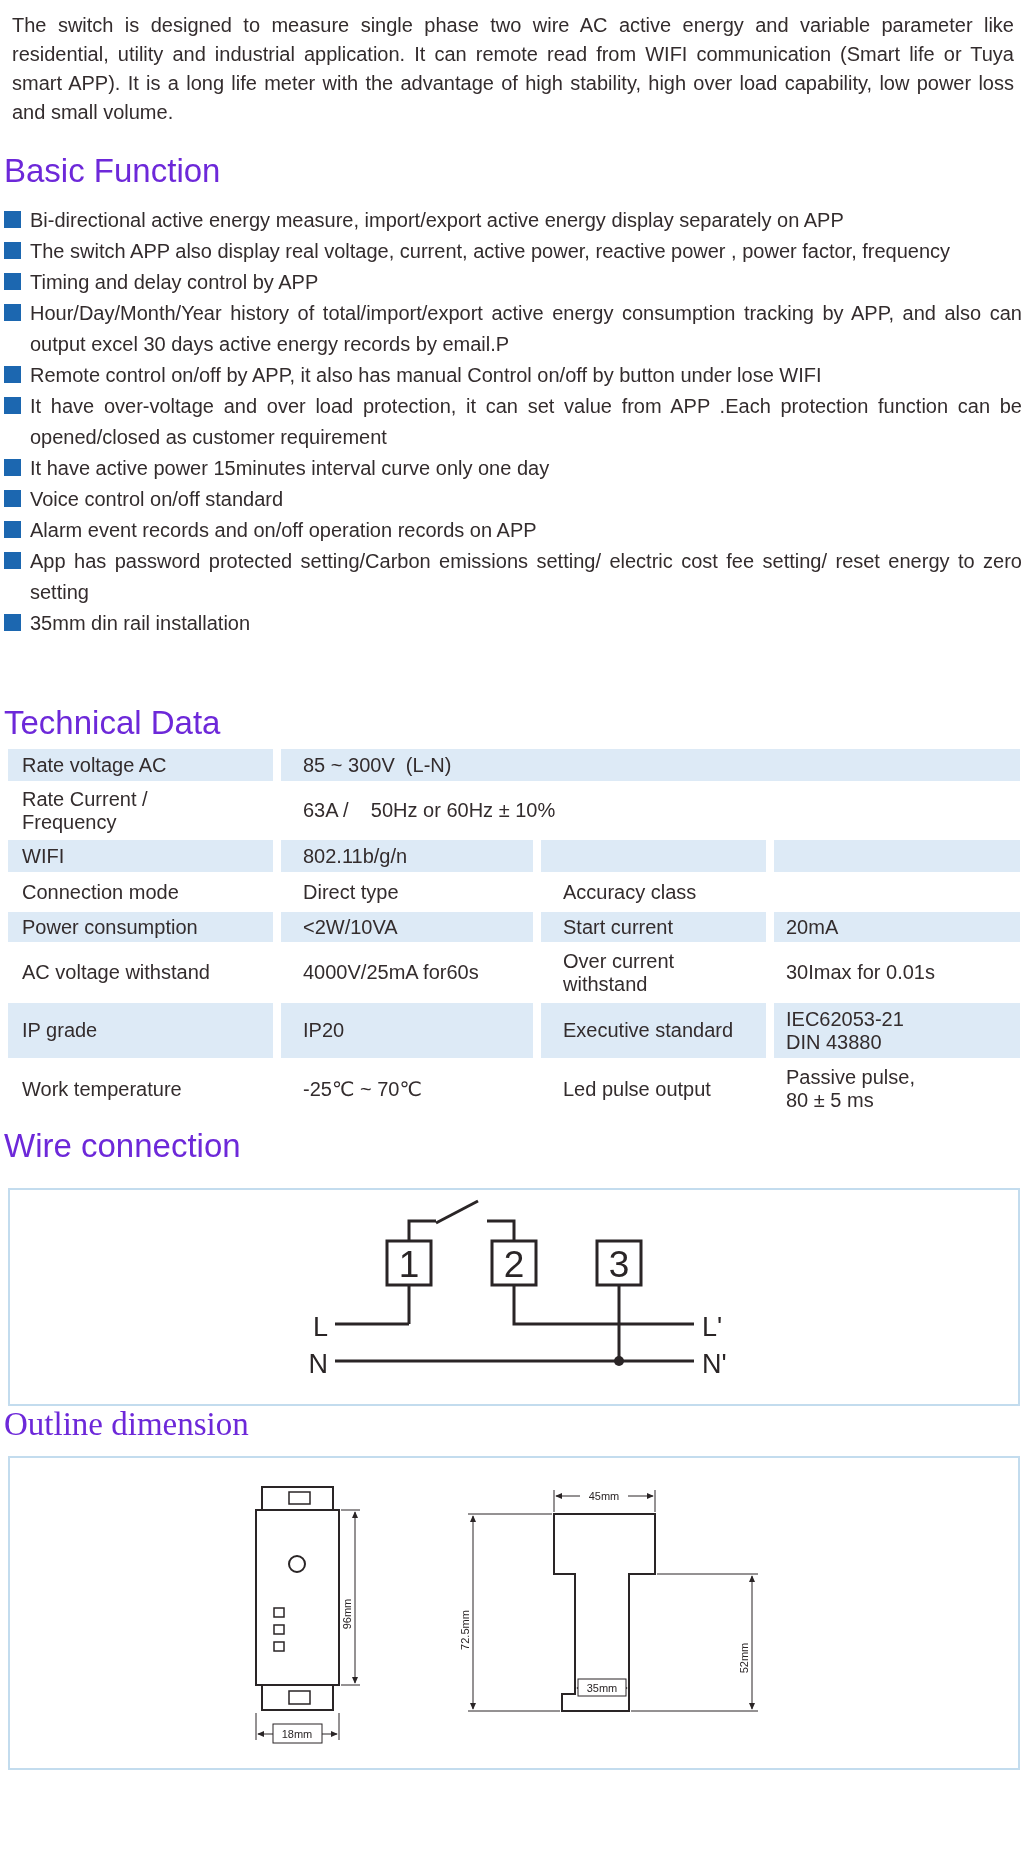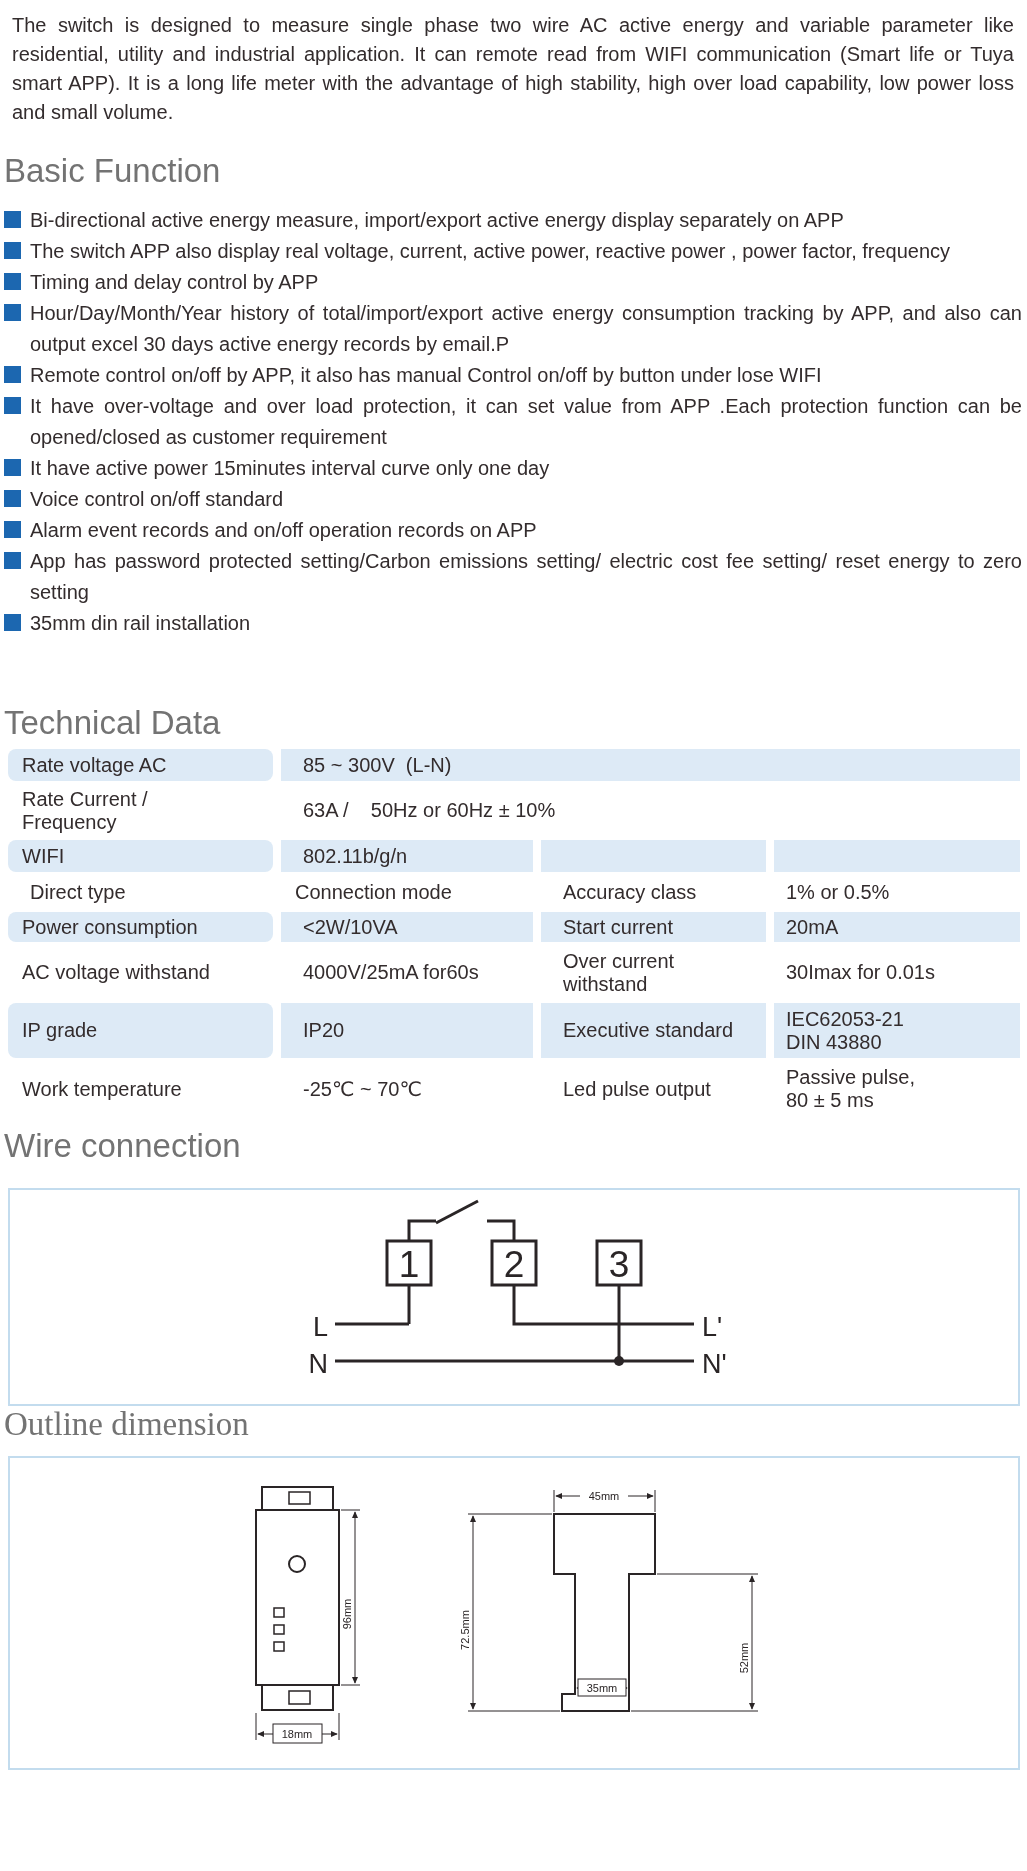--- a/index.html
+++ b/index.html
@@ -1,37 +1,37 @@
 <!DOCTYPE html>
 <html><head>
 <meta charset="utf-8">
 <style>
   html,body{margin:0;padding:0;background:#ffffff;}
   body{width:1027px;font-family:"Liberation Sans","DejaVu Sans",sans-serif;color:#332c2d;}
   .page{width:1027px;position:relative;}
 
   .intro{margin:8px;padding:3px 5px 0 4px;font-size:20px;line-height:29px;text-align:justify;}
 
-  h2.sec{font-size:33px;line-height:36px;font-weight:400;color:#737373;margin:0 0 0 4px;}
+  h2.sec{font-size:33px;line-height:36px;font-weight:400;color:#6d28d9;margin:0 0 0 4px;}
   #bf-title{margin-top:26px;}
   #td-title{margin-top:66px;}
   #wc-title{margin-top:10px;}
   #od-title{font-family:Liberation Serif, serif;}
 
   ul.features{list-style:none;margin:16px 0 0 4px;padding:0;width:1018px;}
   ul.features li{position:relative;padding-left:26px;font-size:20px;line-height:31px;text-align:justify;}
   ul.features .bullet{position:absolute;left:0;top:6px;width:17px;height:17px;background:#1c67b0;}
 
   .tech-table{margin:8px 0 0 8px;display:grid;width:1012px;
     grid-template-columns:265px 252px 225px 246px;
     grid-template-rows:32px 55px 32px 36px 30px 57px 55px 58px;
     column-gap:8px;row-gap:2px;font-size:20px;line-height:23px;}
   .tech-table .cell{display:flex;align-items:center;white-space:pre-wrap;}
   .tech-table .shaded{background:#ddeaf6;}
-  .tech-table .lb{padding-left:14px;border-radius:8px;}
+  .tech-table .lb{padding-left:14px;}
   .tech-table .vl{padding-left:22px;}
   .tech-table .vl2{padding-left:12px;}
   .span3{grid-column:2 / 5;}
 
   .panel{box-sizing:border-box;margin-left:8px;width:1012px;border:2px solid #c3dcee;background:#ffffff;}
   #wire-panel{margin-top:24px;height:218px;}
   #outline-panel{margin-top:14px;height:314px;}
   svg text{font-family:"Liberation Sans","DejaVu Sans",sans-serif;fill:#2a2526;}
 </style>
 </head>
@@ -67,24 +67,23 @@
 
     <div class="cell lb" style="grid-row:2">Rate Current /
 Frequency</div>
     <div class="cell vl span3" style="grid-row:2">63A /    50Hz or 60Hz ± 10%</div>
 
     <div class="cell lb shaded" style="grid-row:3">WIFI</div>
     <div class="cell vl shaded" style="grid-row:3">802.11b/g/n</div>
     <div class="cell vl shaded" style="grid-row:3"></div>
     <div class="cell vl2 shaded" style="grid-row:3"></div>
 
+    <div class="cell lb" style="grid-row:4">Connection mode</div>
     <div class="cell vl" style="grid-row:4">Direct type</div>
-    <div class="cell lb" style="grid-row:4">Connection mode</div>
     <div class="cell vl" style="grid-row:4">Accuracy class</div>
-    <div class="cell vl2" style="grid-row:4">1% or 0.5%</div>
 
     <div class="cell lb shaded" style="grid-row:5">Power consumption</div>
     <div class="cell vl shaded" style="grid-row:5">&lt;2W/10VA</div>
     <div class="cell vl shaded" style="grid-row:5">Start current</div>
     <div class="cell vl2 shaded" style="grid-row:5">20mA</div>
 
     <div class="cell lb" style="grid-row:6">AC voltage withstand</div>
     <div class="cell vl" style="grid-row:6">4000V/25mA for60s</div>
     <div class="cell vl" style="grid-row:6">Over current
 withstand</div>

